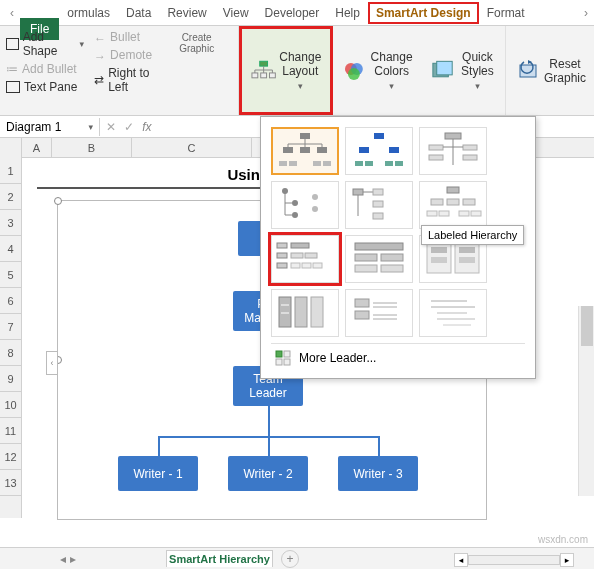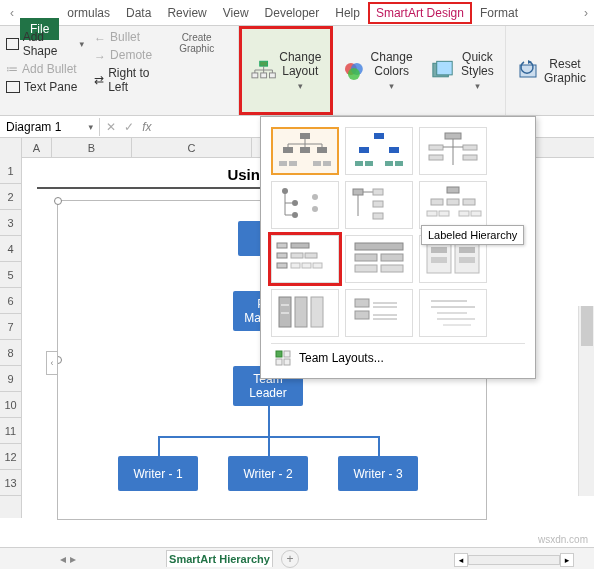--- a/index.html
+++ b/index.html
@@ -1,20 +1,20 @@
 <!DOCTYPE html>
 <html><head>
 <meta charset="utf-8">
 <style>
 * { box-sizing: border-box; font-family: "Segoe UI", Arial, sans-serif; font-size: 12px; }
 body { margin: 0; background: #fff; width: 594px; height: 569px; overflow: hidden; position: relative; }
 .tabs { display: flex; align-items: center; height: 26px; border-bottom: 1px solid #d0d0d0; background: #fff; padding-left: 4px; }
 .tab { padding: 4px 8px; color: #555; cursor: pointer; white-space: nowrap; }
 .tab.file { background: #217346; color: #fff; padding: 4px 10px; margin-top: 32px; }
-.tab.active { border: 2px solid #e02020; padding: 2px 6px; color: #be185d; font-weight: normal; }
+.tab.active { border: 2px solid #e02020; padding: 2px 6px; color: #a16207; font-weight: bold; }
 .tab-scroll { width: 16px; text-align: center; color: #888; }
 .ribbon { display: flex; height: 90px; border-bottom: 1px solid #d0d0d0; background: #f3f3f3; }
 .group { border-right: 1px solid #e0e0e0; padding: 4px 10px 2px 6px; display: flex; justify-content: flex-end; }
 .group-label { font-size: 10px; color: #666; text-align: center; padding-top: 2px; }
 .create-graphic { width: 246px; }
 .cg-grid { display: flex; gap: 10px; }
 .cg-col { display: flex; flex-direction: column; gap: 4px; }
 .cg-item { display: flex; align-items: center; gap: 4px; color: #333; font-size: 11px; }
 .cg-item.dis { color: #aaa; }
 .icon-sq { width: 14px; height: 12px; border: 1px solid currentColor; display: inline-block; }
@@ -364,21 +364,21 @@
       </div>
   </div>
   <div class="tooltip">Labeled Hierarchy</div>
   <div class="more-layouts">
     <svg class="more-icon" viewBox="0 0 16 16">
         <rect x="1" y="1" width="6" height="6" fill="#5a5" stroke="#383"></rect>
         <rect x="9" y="1" width="6" height="6" fill="#eee" stroke="#aaa"></rect>
         <rect x="1" y="9" width="6" height="6" fill="#eee" stroke="#aaa"></rect>
         <rect x="9" y="9" width="6" height="6" fill="#eee" stroke="#aaa"></rect>
       </svg>
-    <span>Team Layouts...</span>
+    <span>More Leader...</span>
   </div>
 </div>
 
 <div class="statusbar">
   <span style="margin-left:60px;color:#888">◂</span>
   <span style="margin-left:4px;color:#888">▸</span>
   <div class="sheet-tab">SmartArt Hierarchy</div>
   <div class="sheet-add">+</div>
   <div class="hscroll">
     <div class="btn">◂</div>

